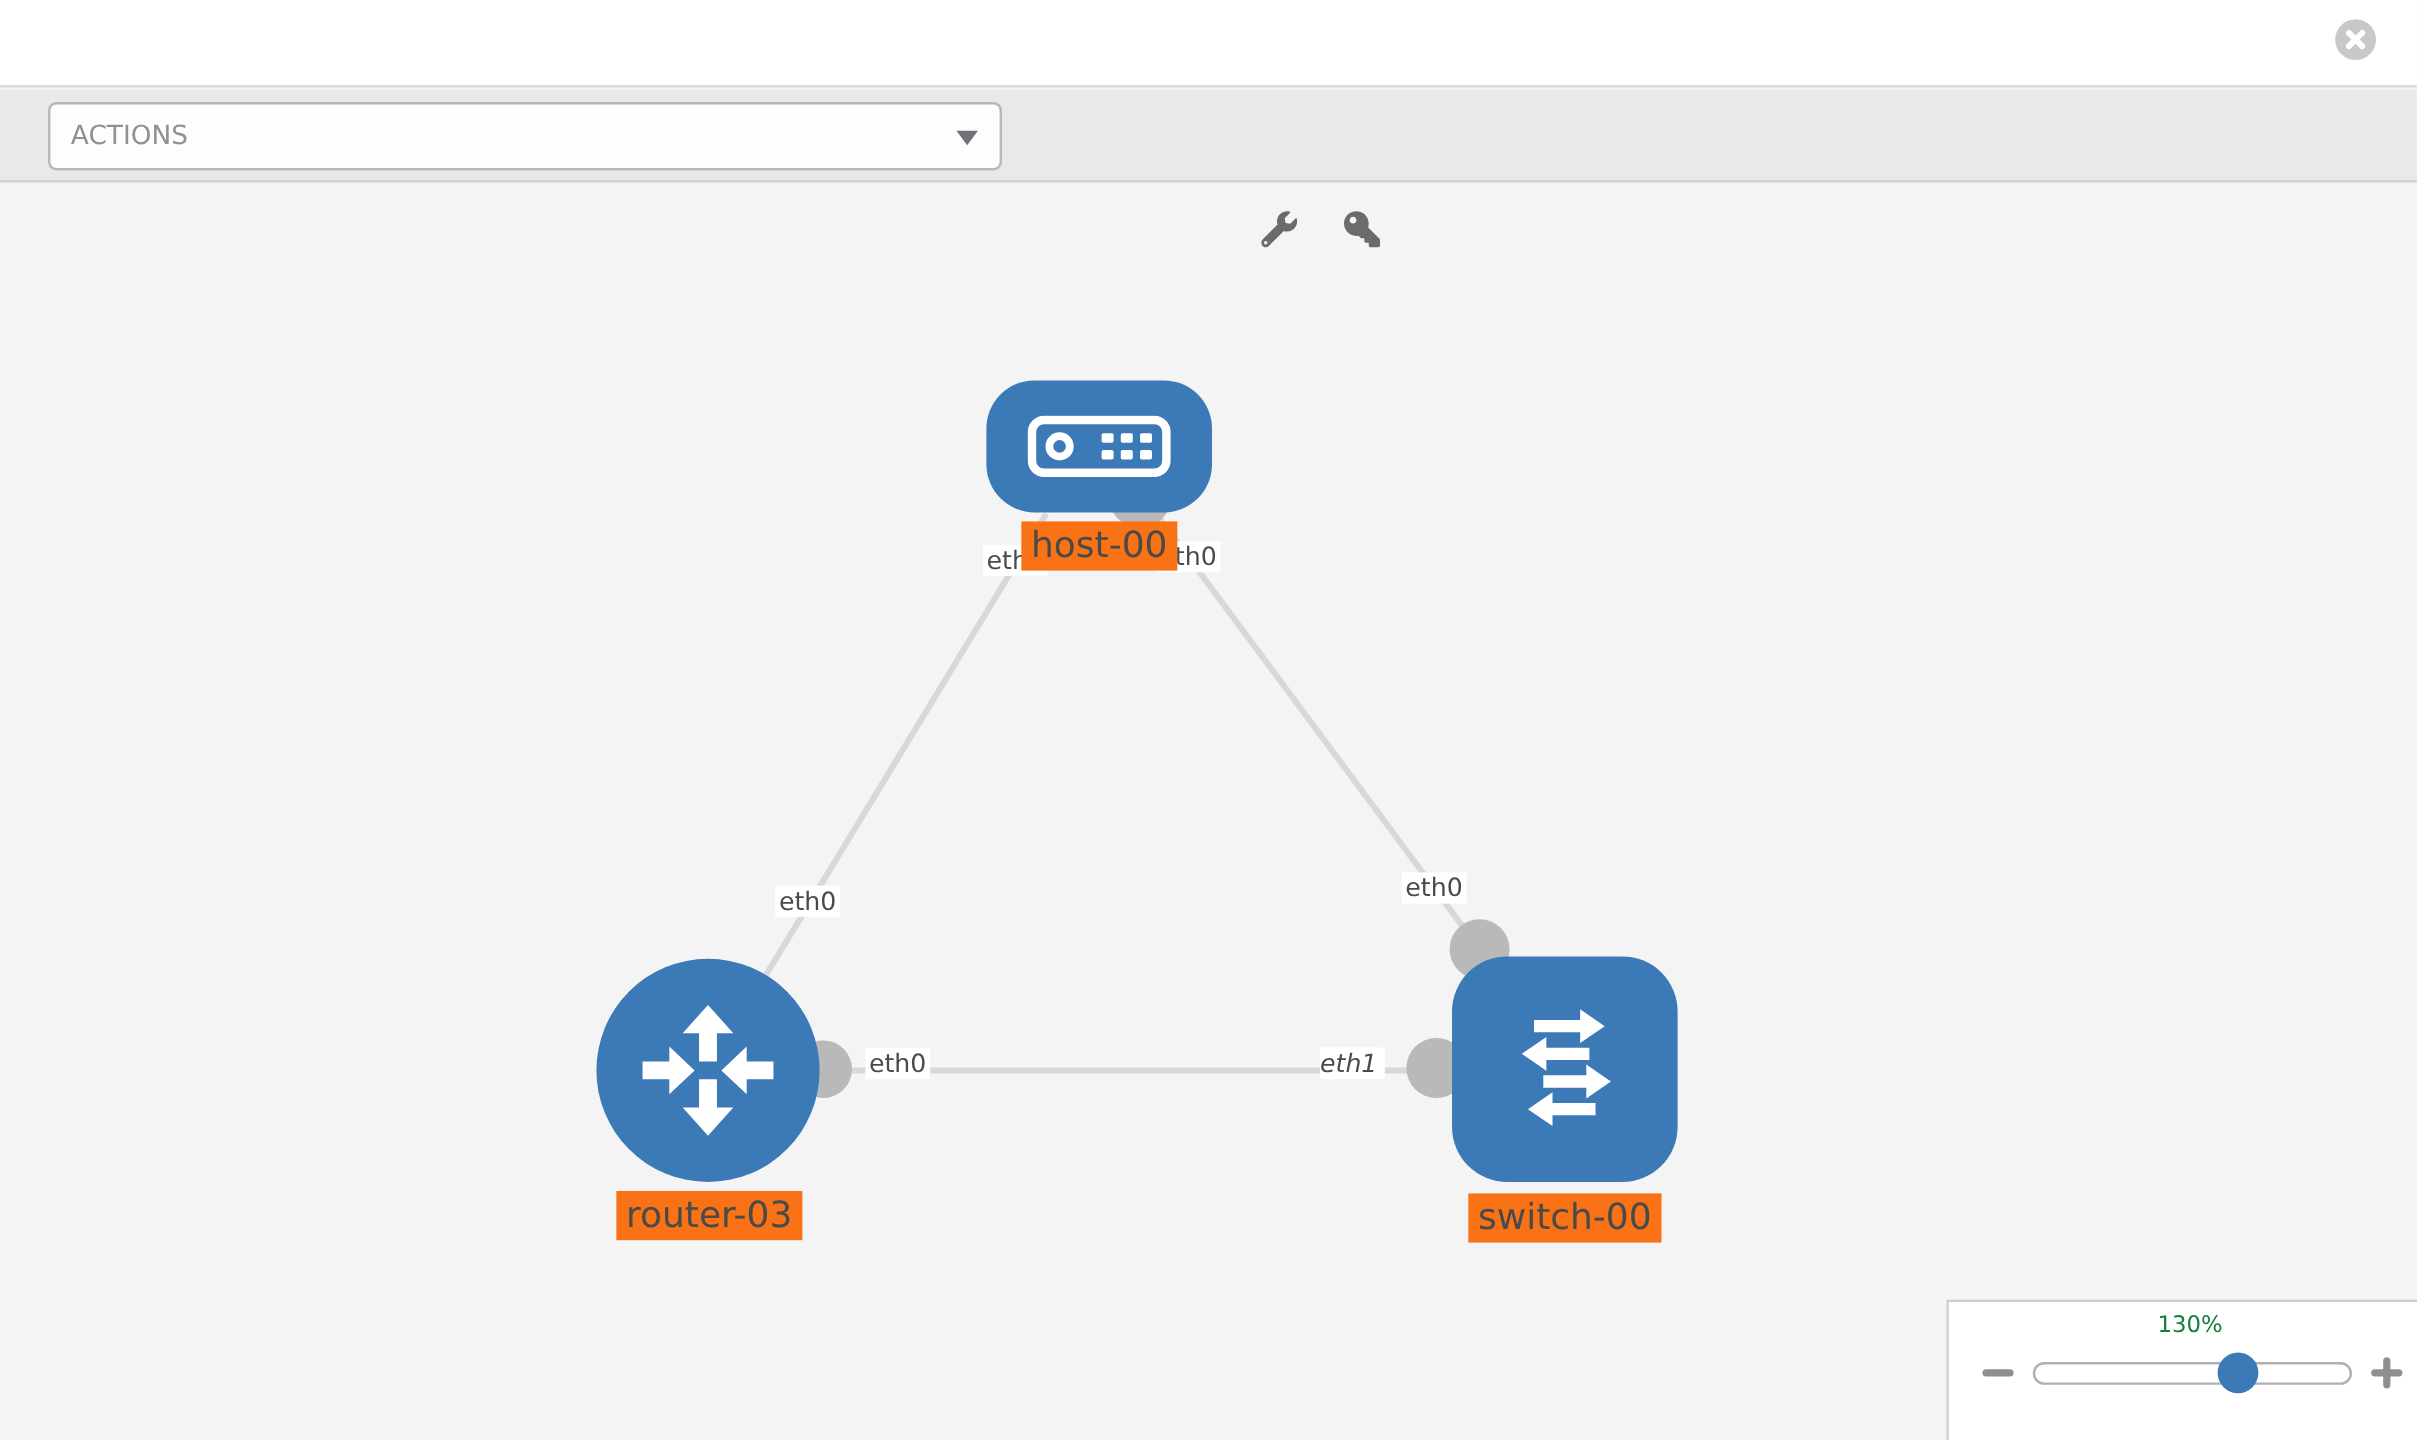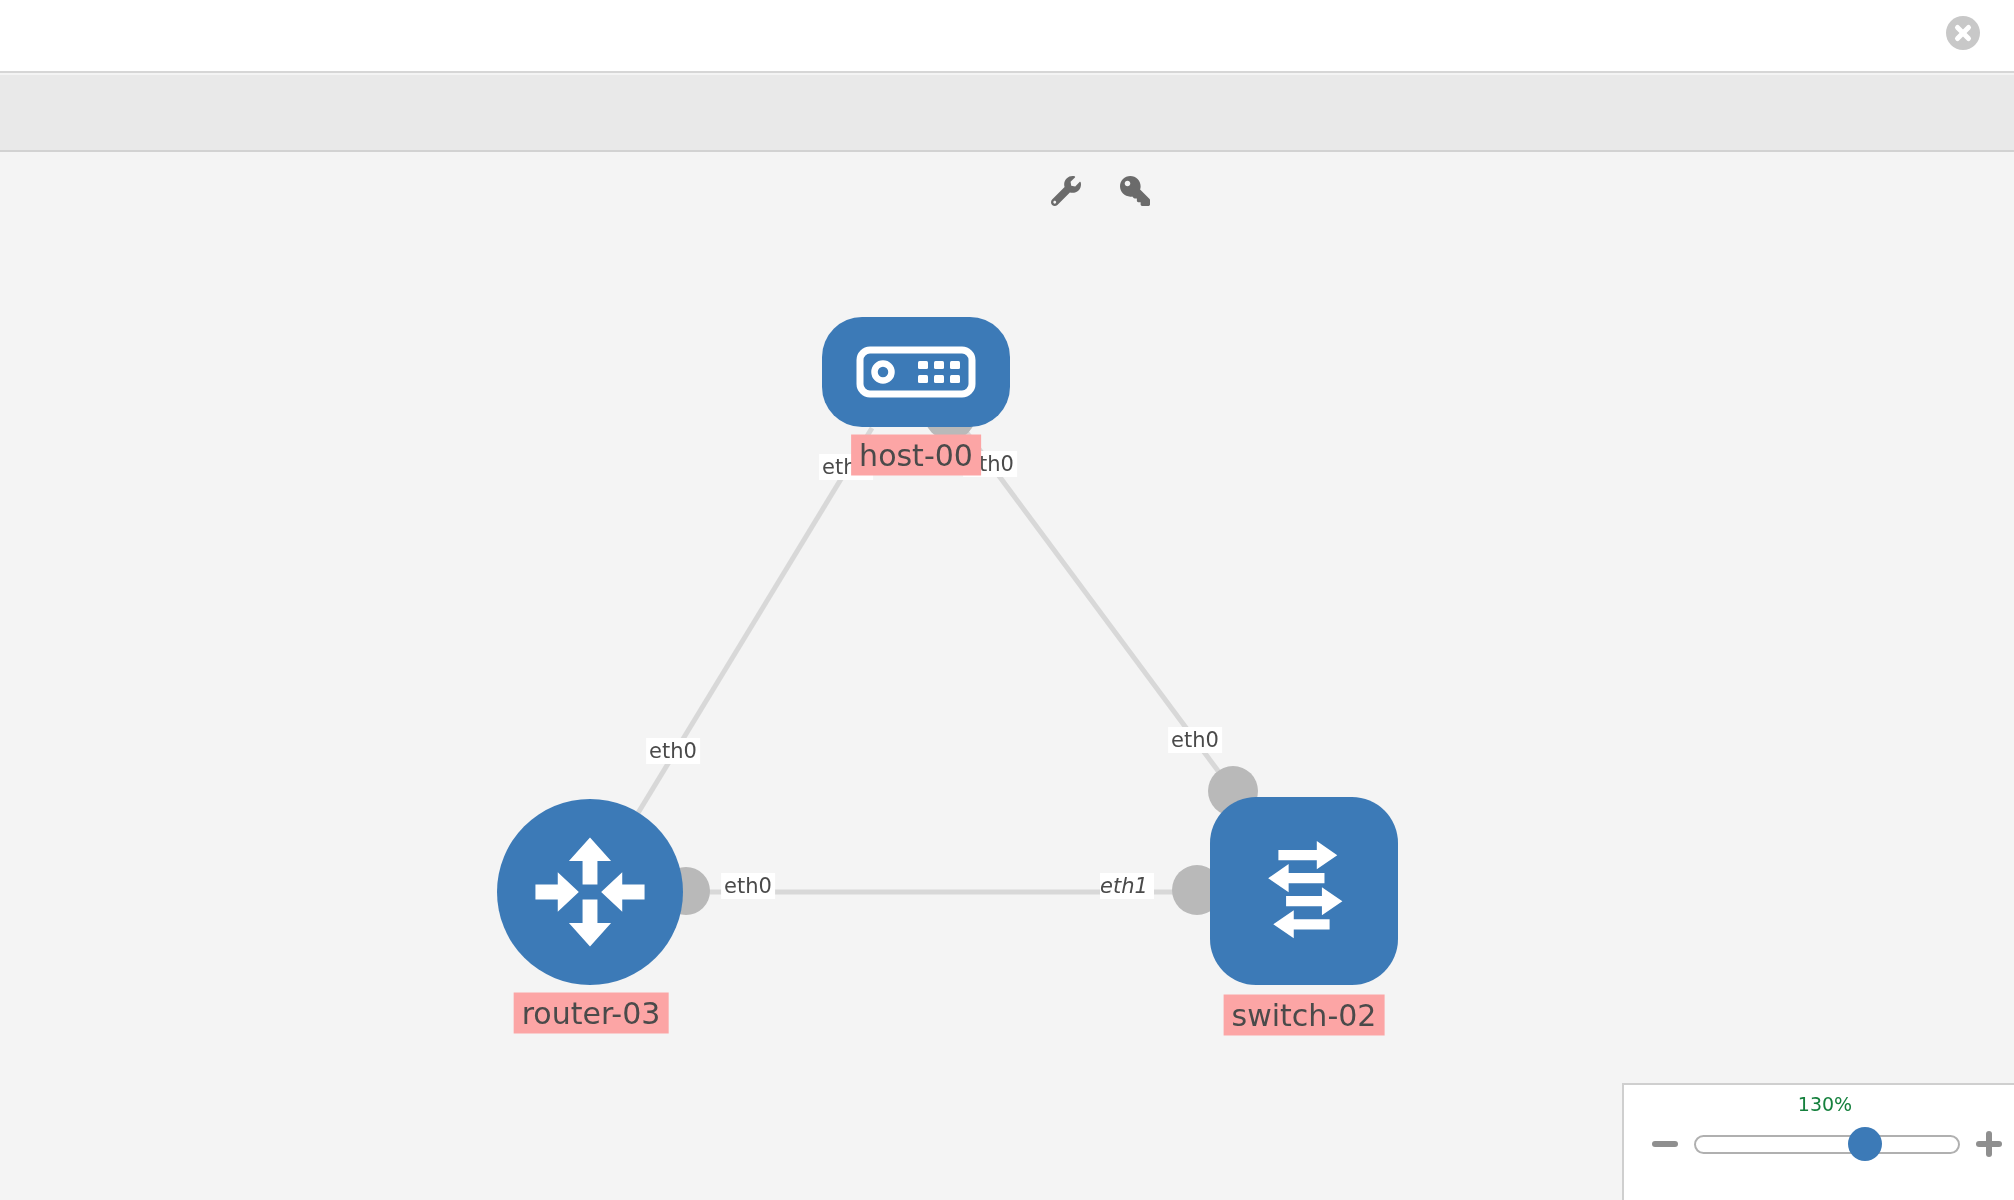--- a/index.html
+++ b/index.html
@@ -33,21 +33,21 @@
   
   .canvas{position:absolute;left:0;top:152px;width:2014px;height:1048px;background:#f4f4f4;z-index:1;}
   .links-svg{position:absolute;left:0;top:0;z-index:5;}
 
   .node{position:absolute;background:#3c7ab7;display:flex;align-items:center;
     justify-content:center;z-index:20;cursor:pointer;}
   .node-host{left:822px;top:165px;width:188px;height:110px;border-radius:40px;}
   .node-router{left:497px;top:647px;width:186px;height:186px;border-radius:50%;}
   .node-switch{left:1210px;top:645px;width:188px;height:188px;border-radius:46px;}
 
-  .node-label{position:absolute;transform:translate(-50%,-50%);background:#fca5a5;
+  .node-label{position:absolute;transform:translate(-50%,-50%);background:#f97316;
     color:#4a4a4a;font-size:30px;padding:3px 8px;white-space:nowrap;z-index:30;}
   .if-label{position:absolute;transform:translate(-50%,-50%);background:#ffffff;
     color:#4a4a4a;font-size:21px;padding:1px 3px;white-space:nowrap;z-index:25;}
   .if-label.anchor-left{transform:translate(0,-50%);}
   .lbl-host{left:916px;top:303px;}
   .lbl-router{left:591px;top:861px;}
   .lbl-switch{left:1304px;top:863px;}
   .if-host-left{left:846px;top:315px;}
   .if-host-right{left:990px;top:312px;}
   .if-router-top{left:673px;top:599px;}
@@ -78,20 +78,24 @@
 <div class="header">
   <div class="close-btn">
     <svg width="34" height="34" viewBox="0 0 34 34">
       <line x1="11.5" y1="11.5" x2="22.5" y2="22.5" stroke="#ffffff" stroke-width="5" stroke-linecap="round"></line>
       <line x1="22.5" y1="11.5" x2="11.5" y2="22.5" stroke="#ffffff" stroke-width="5" stroke-linecap="round"></line>
     </svg>
   </div>
 </div>
 
 <div class="toolbar">
+  <div class="select-box actions-box">
+    <span class="select-label">ACTIONS</span>
+    <span class="chevron"></span>
+  </div>
 
   <button class="tool-icon-btn wrench-btn">
     <svg width="32" height="32" viewBox="0 0 512 512">
       <path fill="#6b6b6b" d="M507.73 109.1c-2.24-9.03-13.54-12.09-20.12-5.51l-74.36 74.36-67.88-11.31-11.31-67.88 74.36-74.36c6.62-6.62 3.43-17.9-5.66-20.16-47.38-11.74-99.55.91-136.58 37.93-39.64 39.64-50.55 97.1-34.05 147.2L18.74 402.76c-24.99 24.99-24.99 65.51 0 90.5 24.99 24.99 65.51 24.99 90.5 0l213.21-213.21c50.12 16.71 107.47 5.68 147.37-34.22 37.07-37.07 49.7-89.32 37.91-136.73zM64 472c-13.25 0-24-10.75-24-24 0-13.26 10.75-24 24-24s24 10.74 24 24c0 13.25-10.75 24-24 24z"></path>
     </svg>
   </button>
 
   <button class="tool-icon-btn key-btn">
     <svg width="32" height="32" viewBox="0 0 512 512">
       <g transform="scale(-1,1) translate(-512,0)">
@@ -140,21 +144,21 @@
     <svg width="128" height="128" viewBox="0 0 100 100">
       <polygon fill="#ffffff" points="76,22 60,11 60,18 30,18 30,26 60,26 60,33"></polygon>
       <polygon fill="#ffffff" points="22,40 38,29 38,36 66,36 66,44 38,44 38,51"></polygon>
       <polygon fill="#ffffff" points="80,58 64,47 64,54 36,54 36,62 64,62 64,69"></polygon>
       <polygon fill="#ffffff" points="26,76 42,65 42,72 70,72 70,80 42,80 42,87"></polygon>
     </svg>
   </div>
 
   <div class="node-label lbl-host">host-00</div>
   <div class="node-label lbl-router">router-03</div>
-  <div class="node-label lbl-switch">switch-02</div>
+  <div class="node-label lbl-switch">switch-00</div>
 
   <div class="if-label if-host-left">eth0</div>
   <div class="if-label if-host-right">eth0</div>
   <div class="if-label if-router-top">eth0</div>
   <div class="if-label if-router-right">eth0</div>
   <div class="if-label if-switch-top">eth0</div>
   <div class="if-label anchor-left if-switch-back">eth0</div>
   <div class="if-label anchor-left if-switch-front">eth1</div>
 </div>
 

